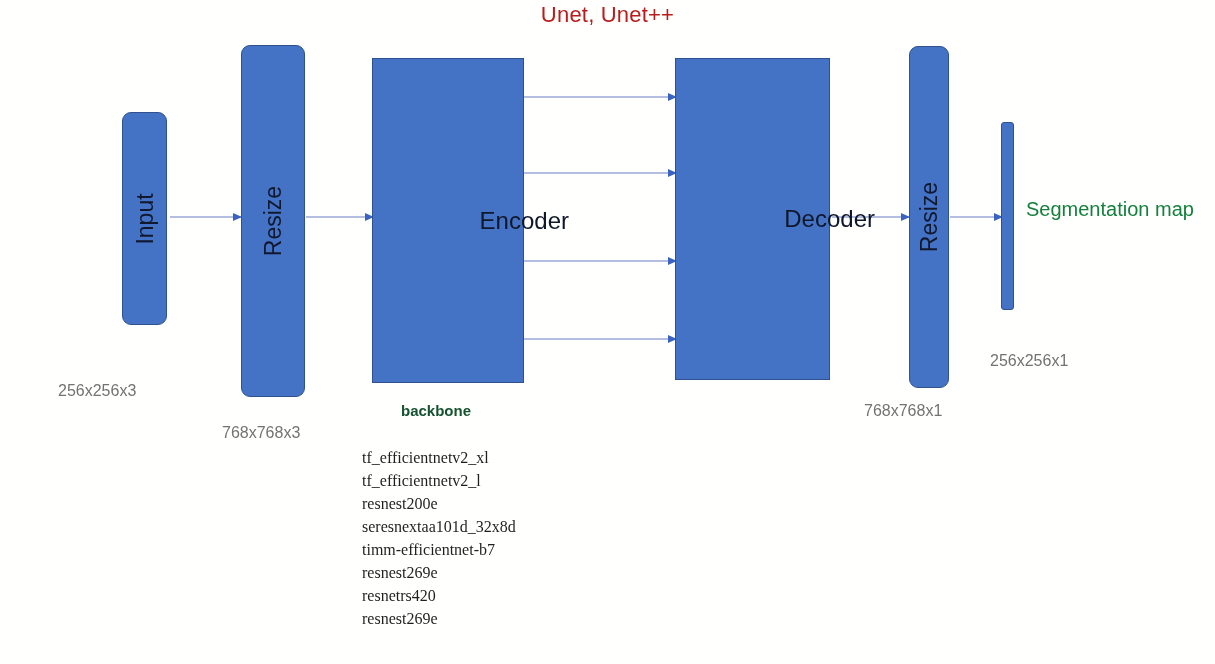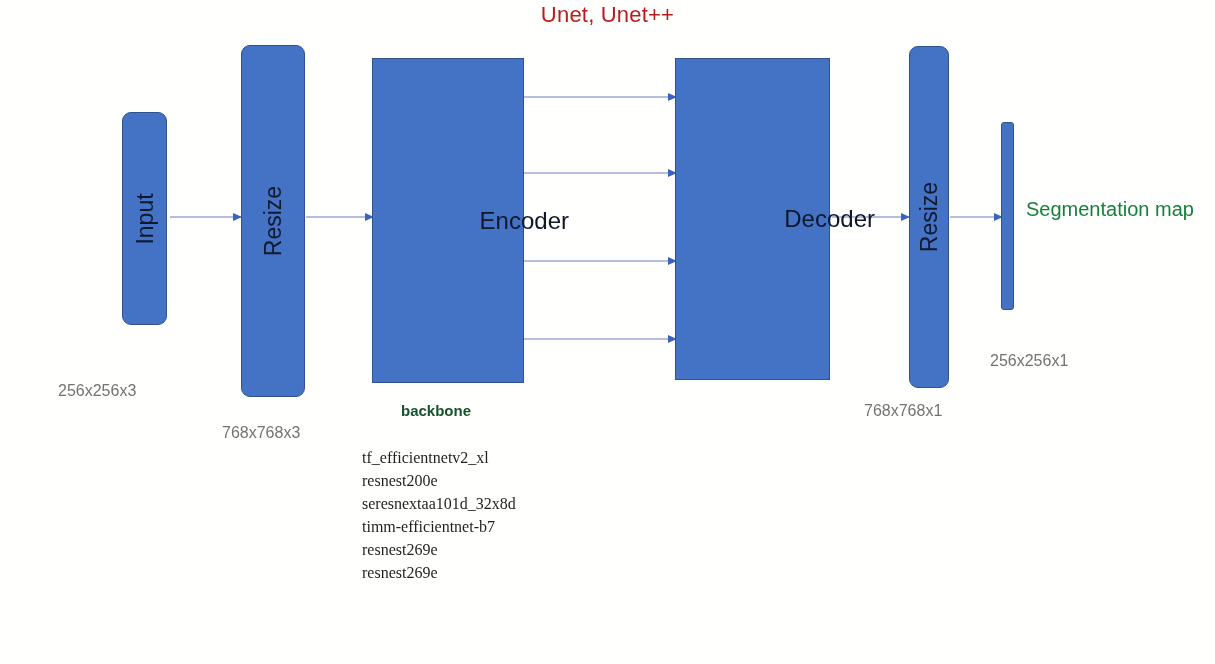--- a/index.html
+++ b/index.html
@@ -135,24 +135,26 @@
   <div class="abs dim" style="left:222px; top:424px;">768x768x3</div>
 
   <div class="abs block" style="left:372px; top:58px; width:152px; height:325px;">
     <span class="block-label-h">Encoder</span>
   </div>
 
   <div class="abs backbone-title" style="left:401px; top:402px;">backbone</div>
 
   <div class="abs backbone-list" style="left:362px; top:446px;">
     <div>tf_efficientnetv2_xl</div>
+    <div>tf_efficientnetv2_l</div>
     <div>resnest200e</div>
     <div>seresnextaa101d_32x8d</div>
     <div>timm-efficientnet-b7</div>
     <div>resnest269e</div>
+    <div>resnetrs420</div>
     <div>resnest269e</div>
   </div>
 
   <div class="abs block" style="left:675px; top:58px; width:155px; height:322px;">
     <span class="block-label-h">Decoder</span>
   </div>
 
   <div class="abs block block-round" style="left:909px; top:46px; width:40px; height:342px;">
     <span class="block-label-v">Resize</span>
   </div>

